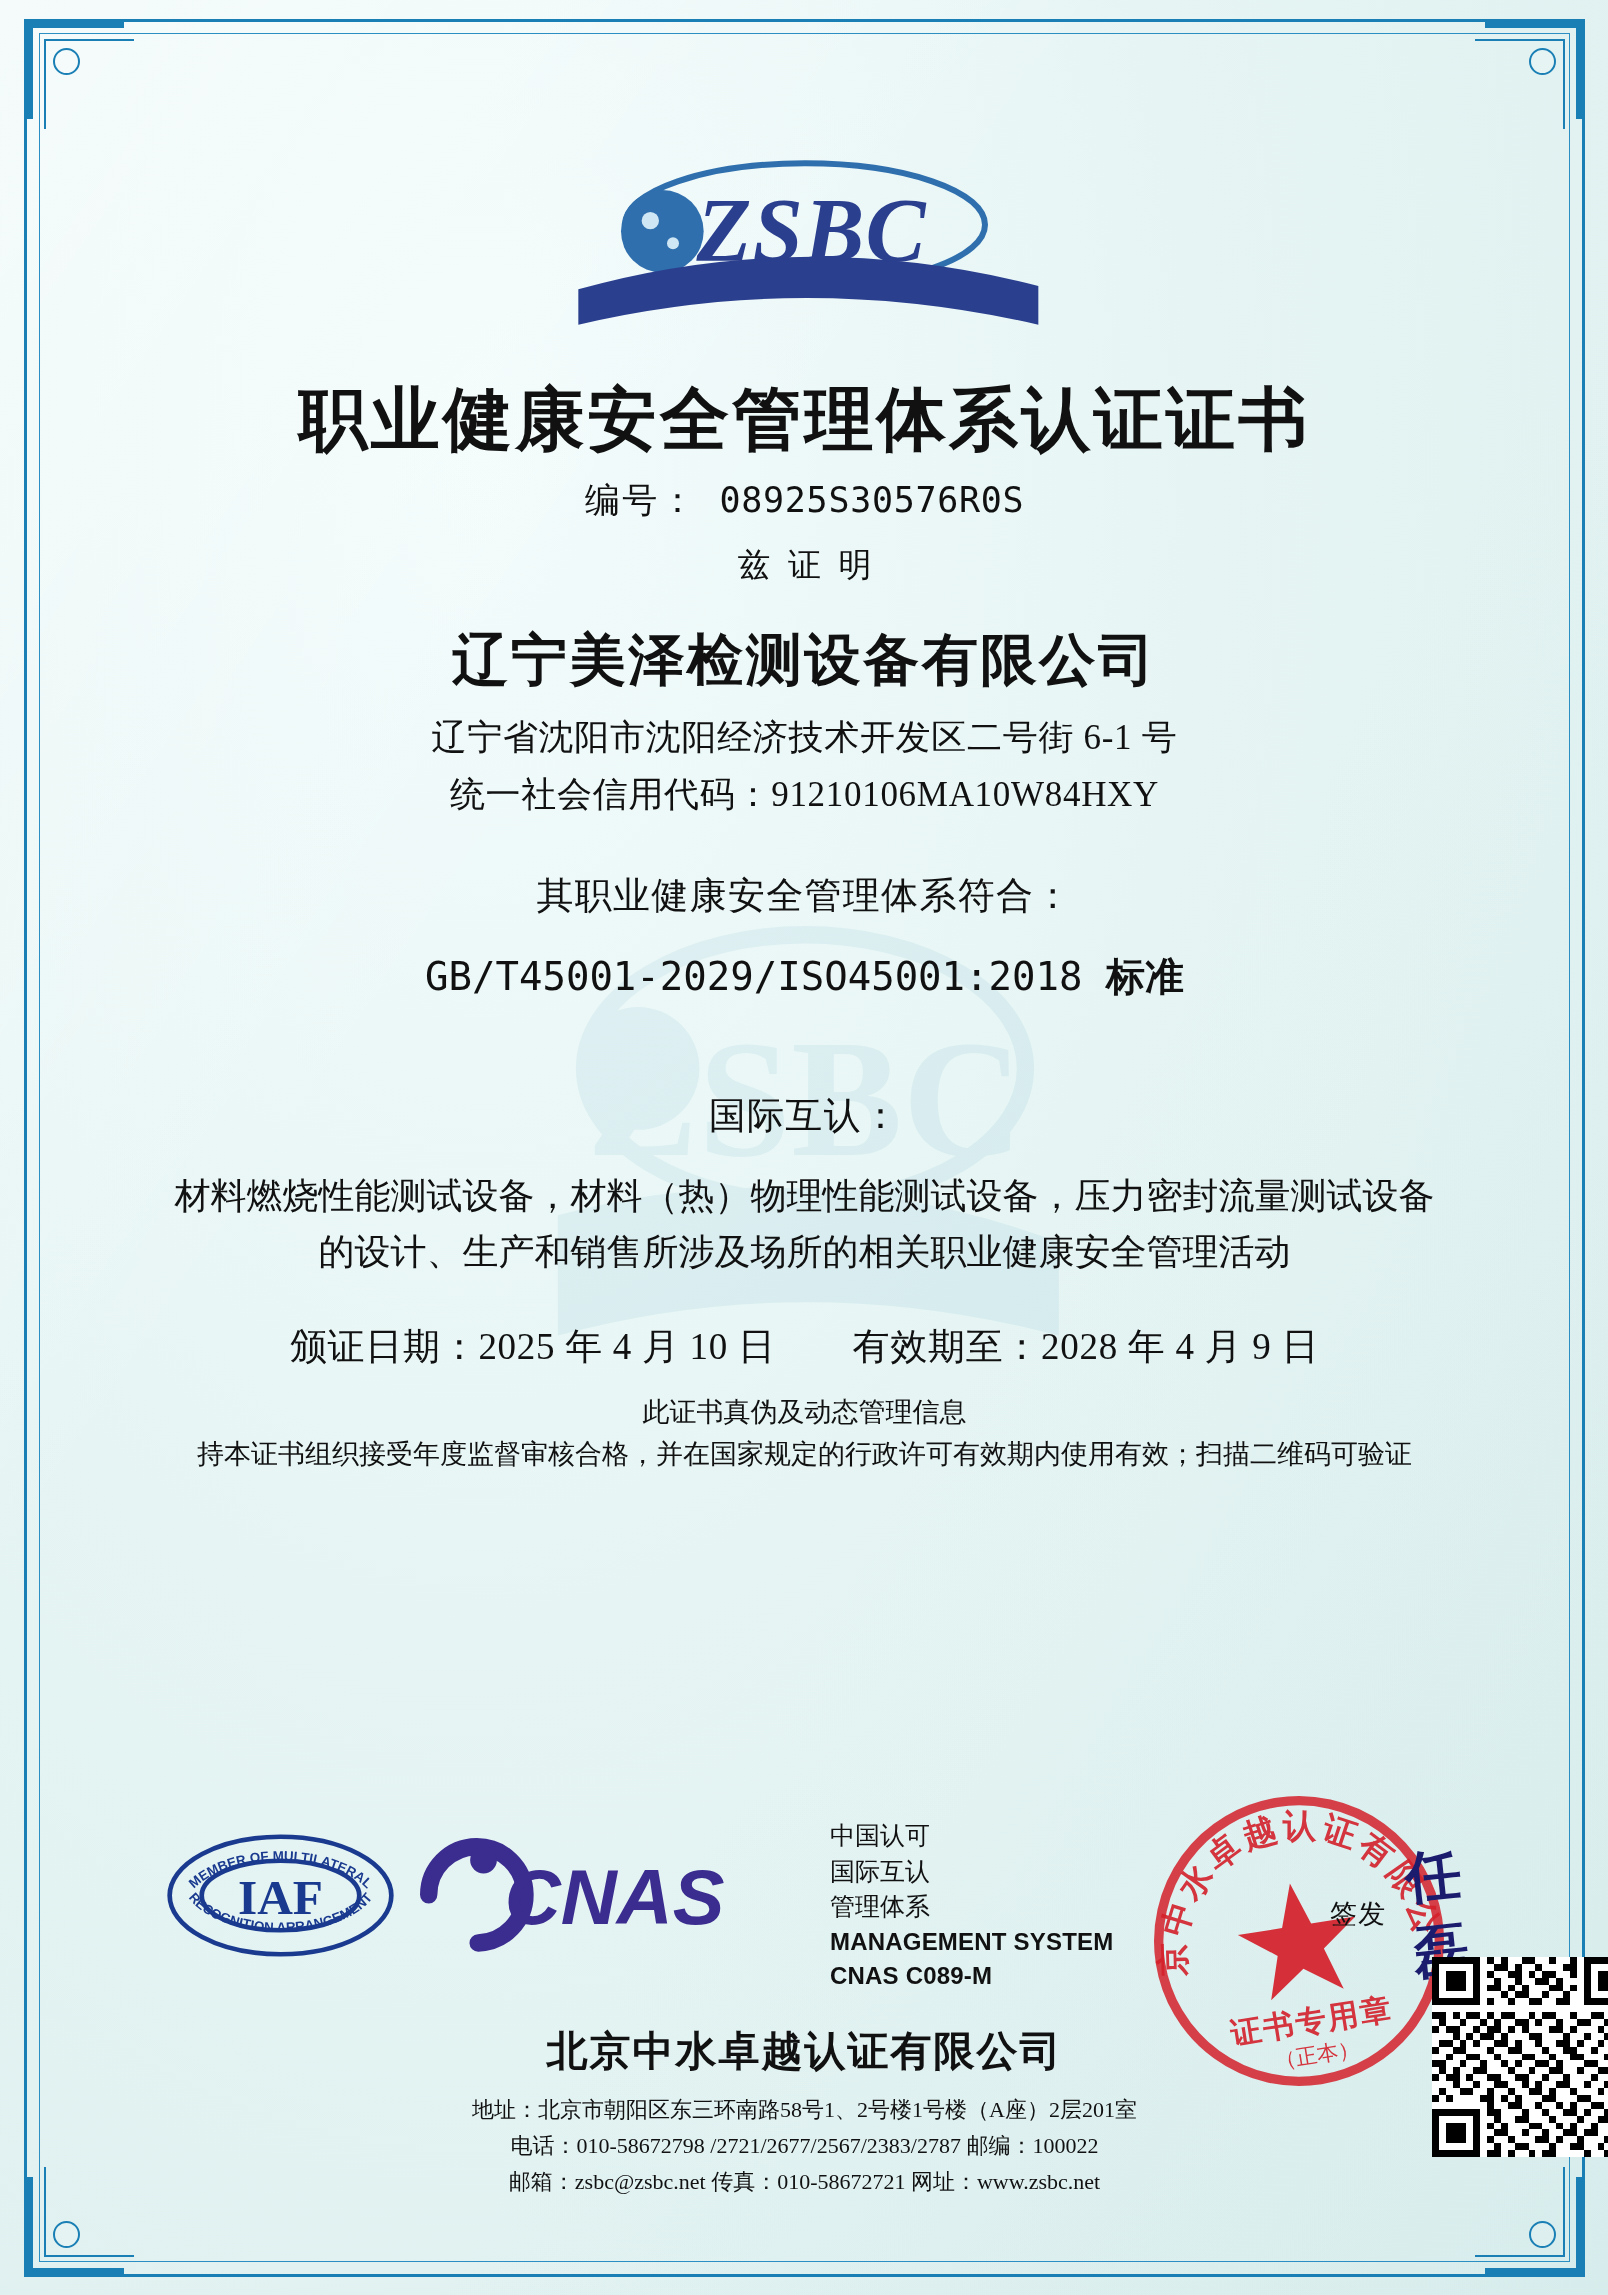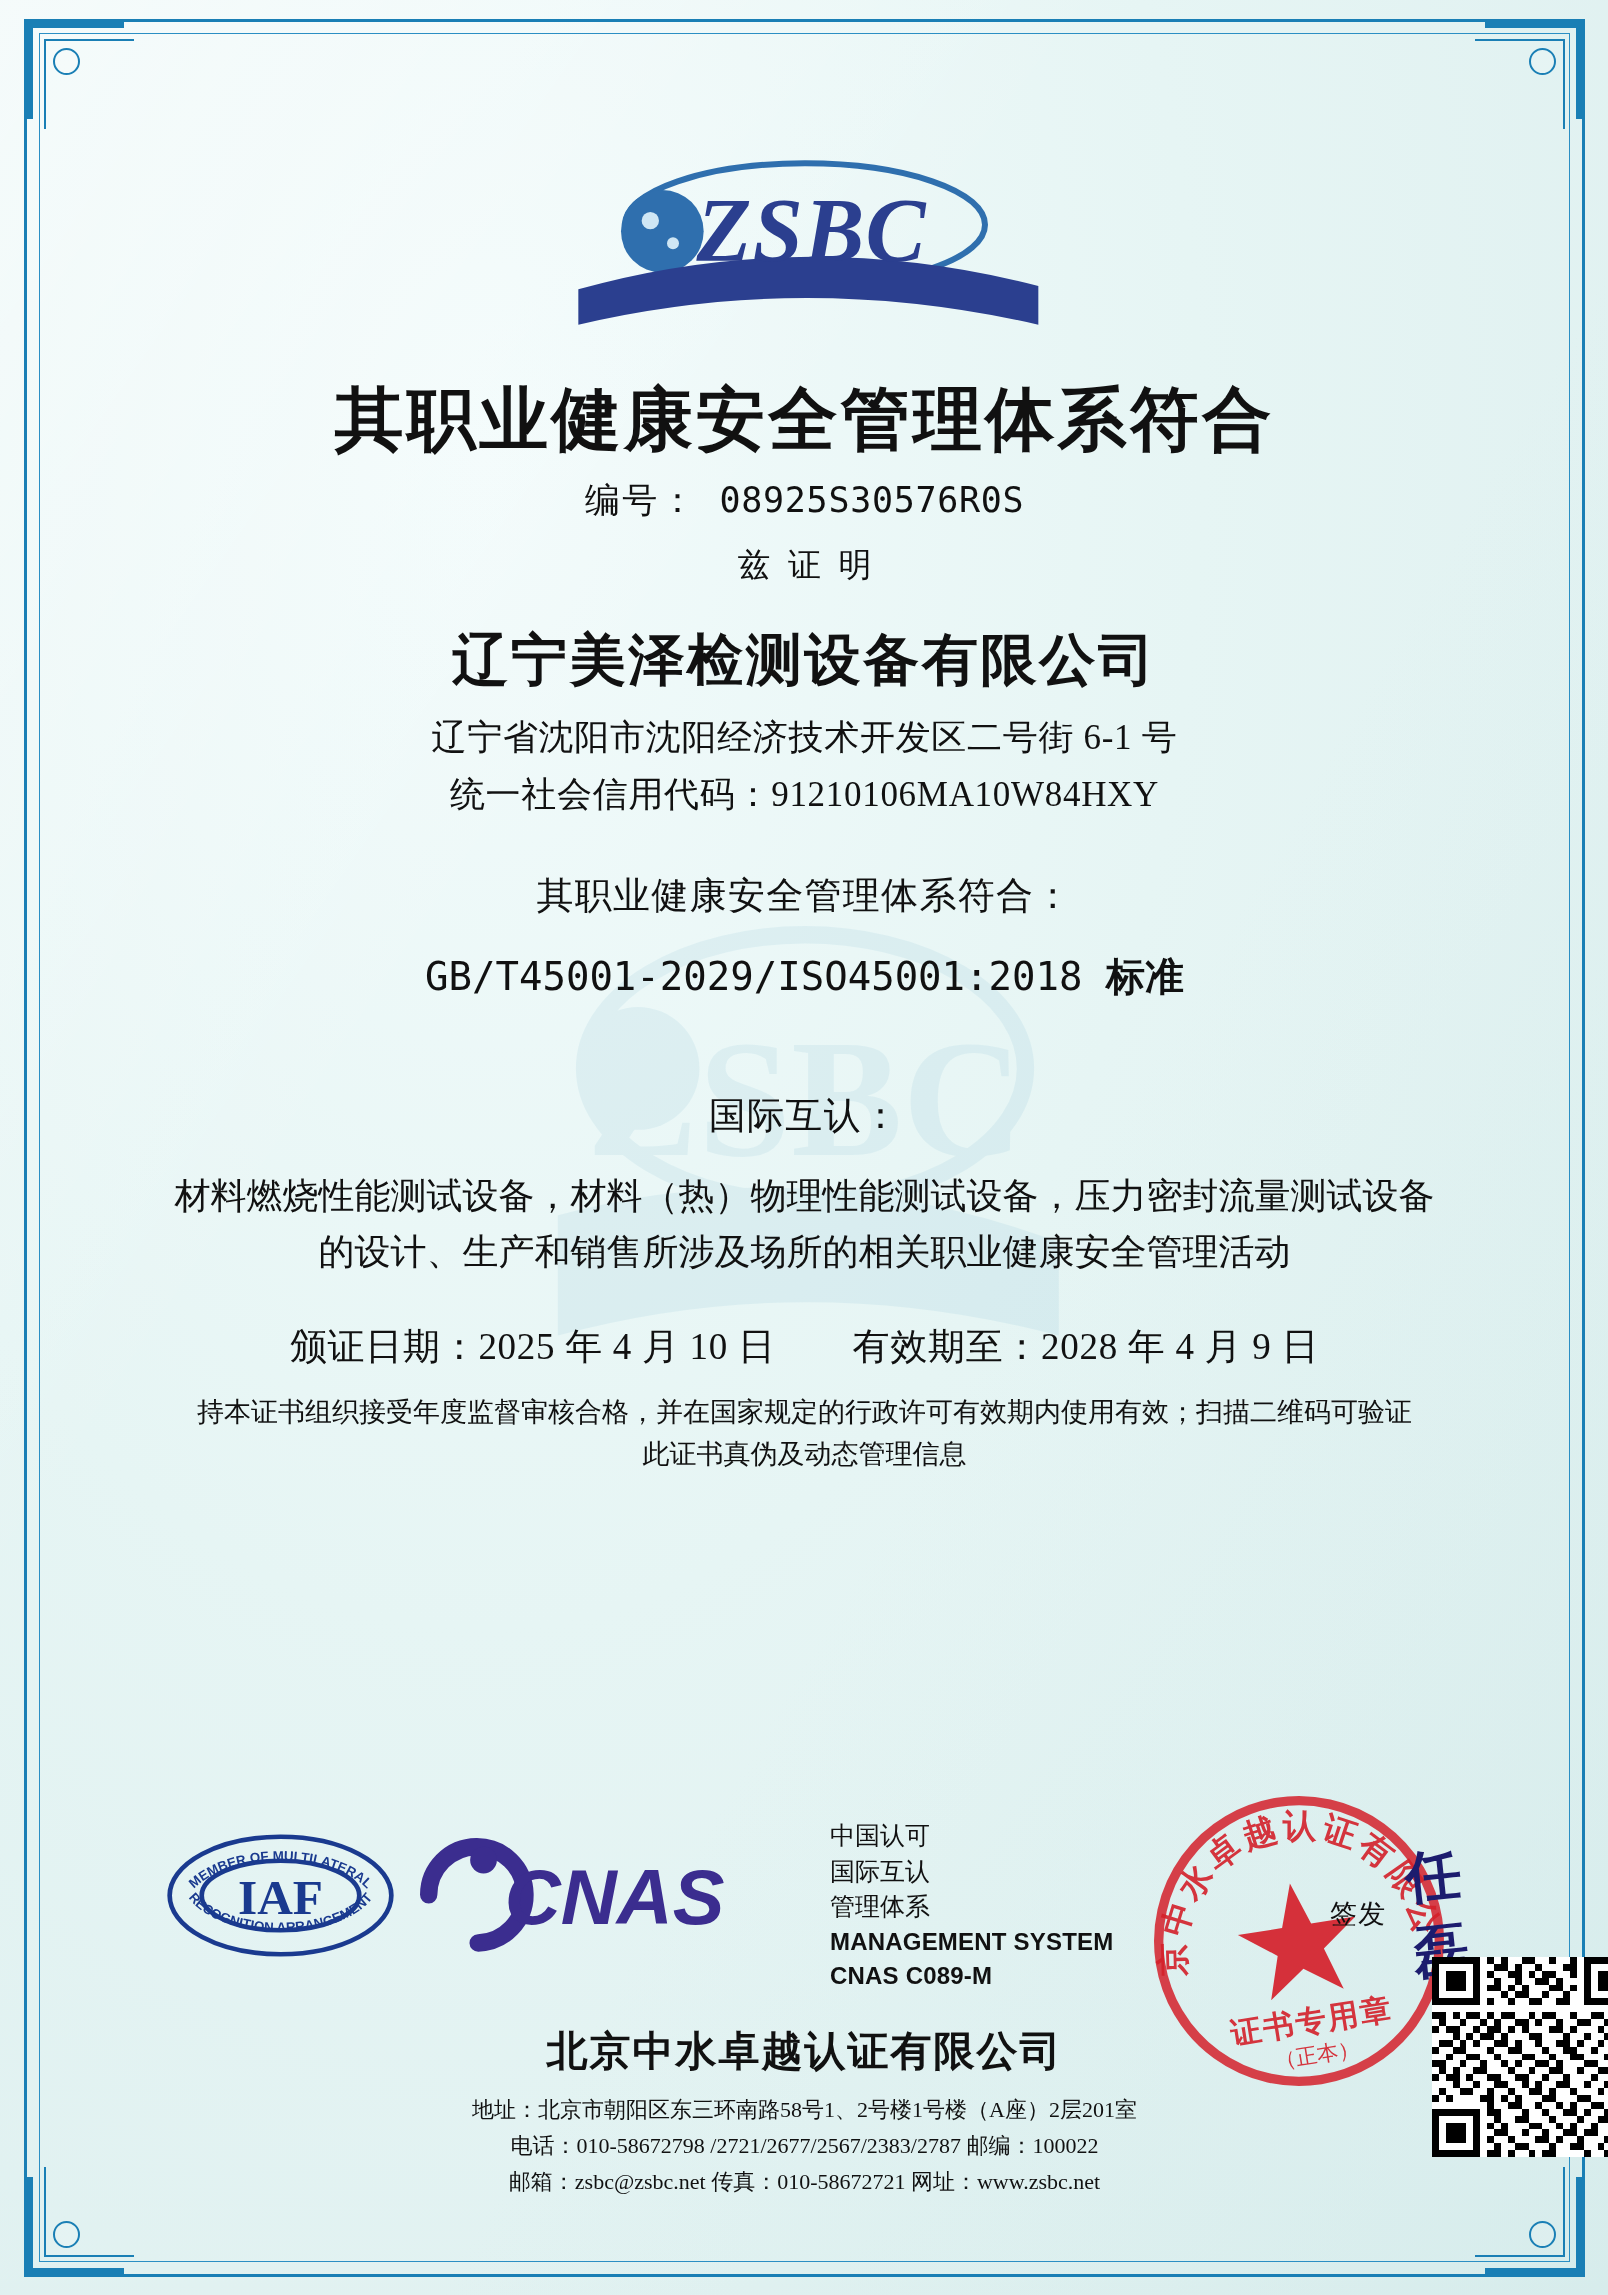--- a/index.html
+++ b/index.html
@@ -339,21 +339,21 @@
       <svg class="logo-svg" width="614" height="220" viewBox="0 0 920 330">
         <ellipse cx="460" cy="118" rx="270" ry="92" fill="none" stroke="#2f6fae" stroke-width="9"></ellipse>
         <circle cx="246" cy="128" r="62" fill="#2f6fae"></circle>
         <circle cx="228" cy="112" r="13" fill="#cfe6f4"></circle>
         <circle cx="262" cy="146" r="9" fill="#cfe6f4"></circle>
         <path d="M120 215 Q460 120 810 210 L810 268 Q460 188 120 268 Z" fill="#2b3f8f"></path>
         <text x="470" y="172" font-family="Liberation Serif, serif" font-style="italic" font-weight="bold" font-size="135" fill="#2b3f8f" text-anchor="middle" letter-spacing="2">ZSBC</text>
       </svg>
     </div>
 
-    <div class="main-title">其职业健康安全管理体系符合</div>
+    <div class="main-title">职业健康安全管理体系认证证书</div>
 
     <div class="cert-no">
       <span class="lbl">编号：</span>
       <span>08925S30576R0S</span>
     </div>
 
     <div class="hereby">兹证明</div>
 
     <div class="company">辽宁美泽检测设备有限公司</div>
     <div class="address">辽宁省沈阳市沈阳经济技术开发区二号街 6-1 号</div>
@@ -369,22 +369,22 @@
     <div class="scope-label">国际互认：</div>
     <div class="scope-text">材料燃烧性能测试设备，材料（热）物理性能测试设备，压力密封流量测试设备的设计、生产和销售所涉及场所的相关职业健康安全管理活动</div>
 
     <div class="dates">
       <span>颁证日期：</span><span>2025 年 4 月 10 日</span>
       <span class="gap"></span>
       <span>有效期至：</span><span>2028 年 4 月 9 日</span>
     </div>
 
     <div class="note">
+      <div>此证书真伪及动态管理信息</div>
       <div>持本证书组织接受年度监督审核合格，并在国家规定的行政许可有效期内使用有效；扫描二维码可验证</div>
-      <div>此证书真伪及动态管理信息</div>
     </div>
 
   </div>
 
   <div class="marks">
 
     <svg class="iaf" width="227" height="127" viewBox="0 0 340 190">
       <ellipse cx="170" cy="95" rx="166" ry="88" fill="none" stroke="#1a3a8f" stroke-width="7"></ellipse>
       <ellipse cx="170" cy="95" rx="118" ry="52" fill="none" stroke="#1a3a8f" stroke-width="7"></ellipse>
       <text x="170" y="122" font-family="Liberation Serif, serif" font-weight="bold" font-size="74" fill="#1a3a8f" text-anchor="middle">IAF</text>

